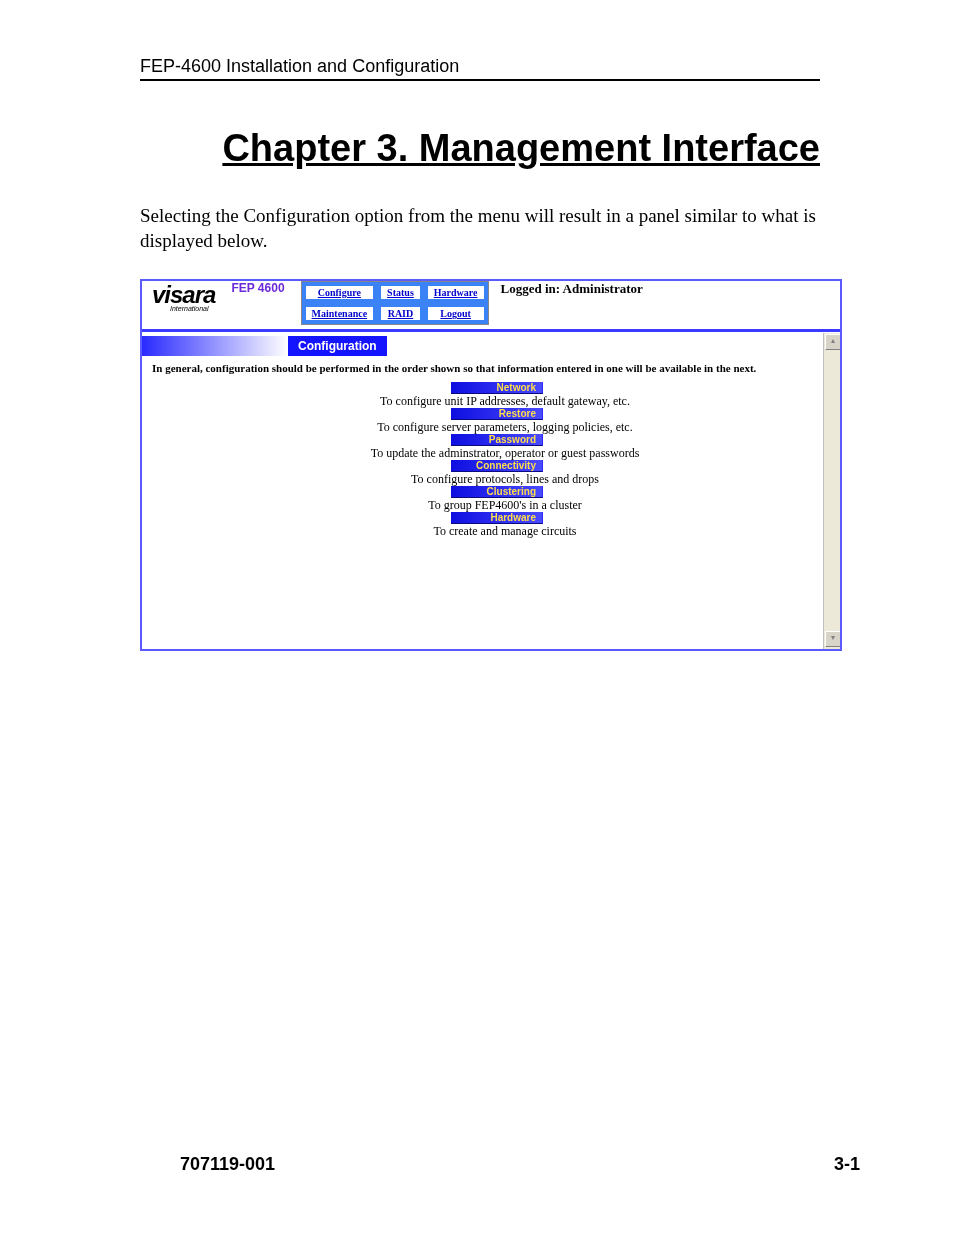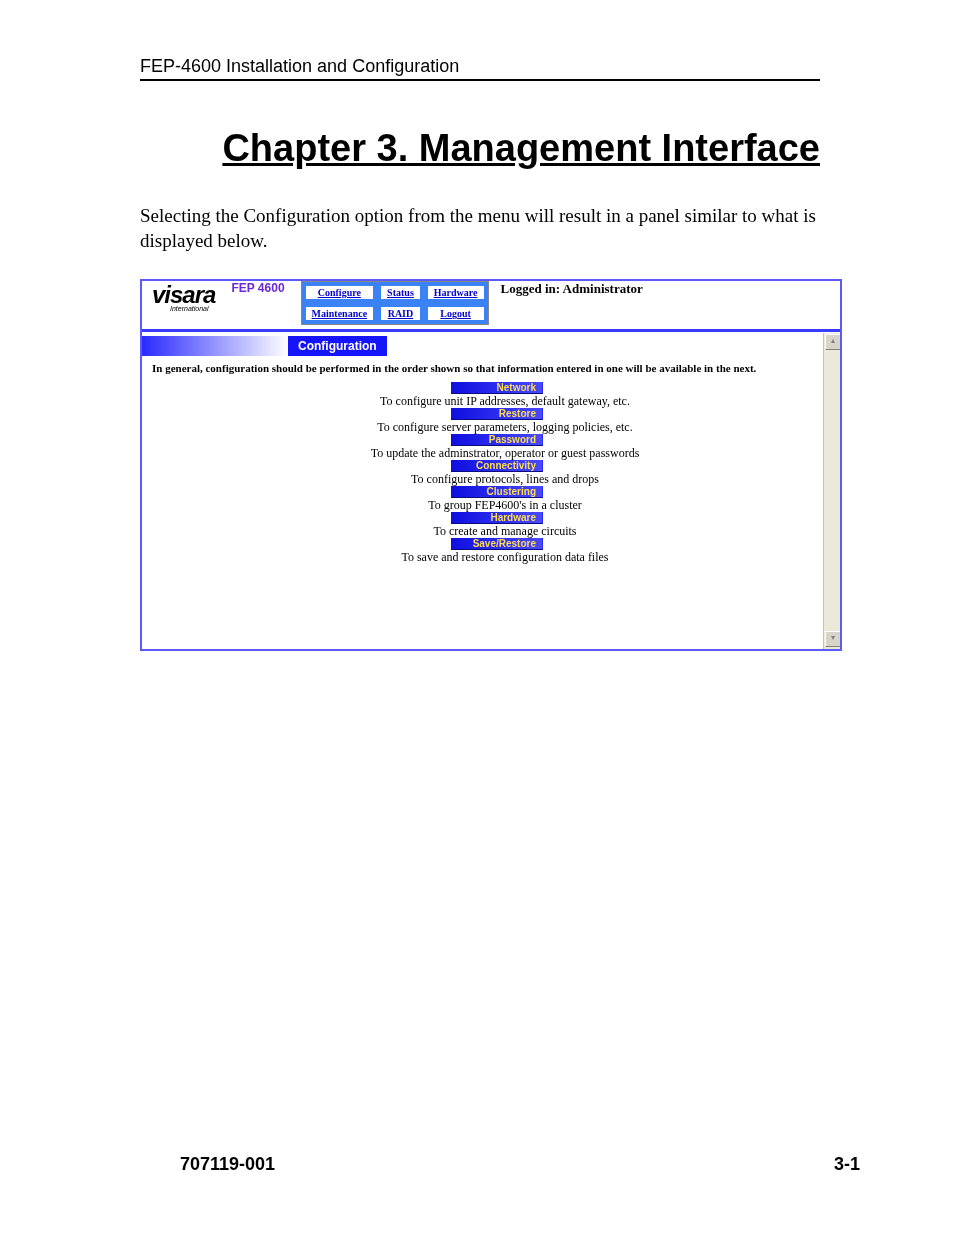--- a/index.html
+++ b/index.html
@@ -256,24 +256,20 @@
       <div class="menu-desc">To configure protocols, lines and drops</div>
     </div>
     <div class="menu-row">
       <div class="menu-btn">Clustering</div>
       <div class="menu-desc">To group FEP4600's in a cluster</div>
     </div>
     <div class="menu-row">
       <div class="menu-btn">Hardware</div>
       <div class="menu-desc">To create and manage circuits</div>
     </div>
-    <div class="menu-row">
-      <div class="menu-btn">Save/Restore</div>
-      <div class="menu-desc">To save and restore configuration data files</div>
-    </div>
 
     <div class="scroll-strip">
       <div class="scroll-btn">▴</div>
       <div class="scroll-btn bottom">▾</div>
     </div>
   </div>
 
   <div class="page-footer">
     <span>707119-001</span>
     <span>3-1</span>

